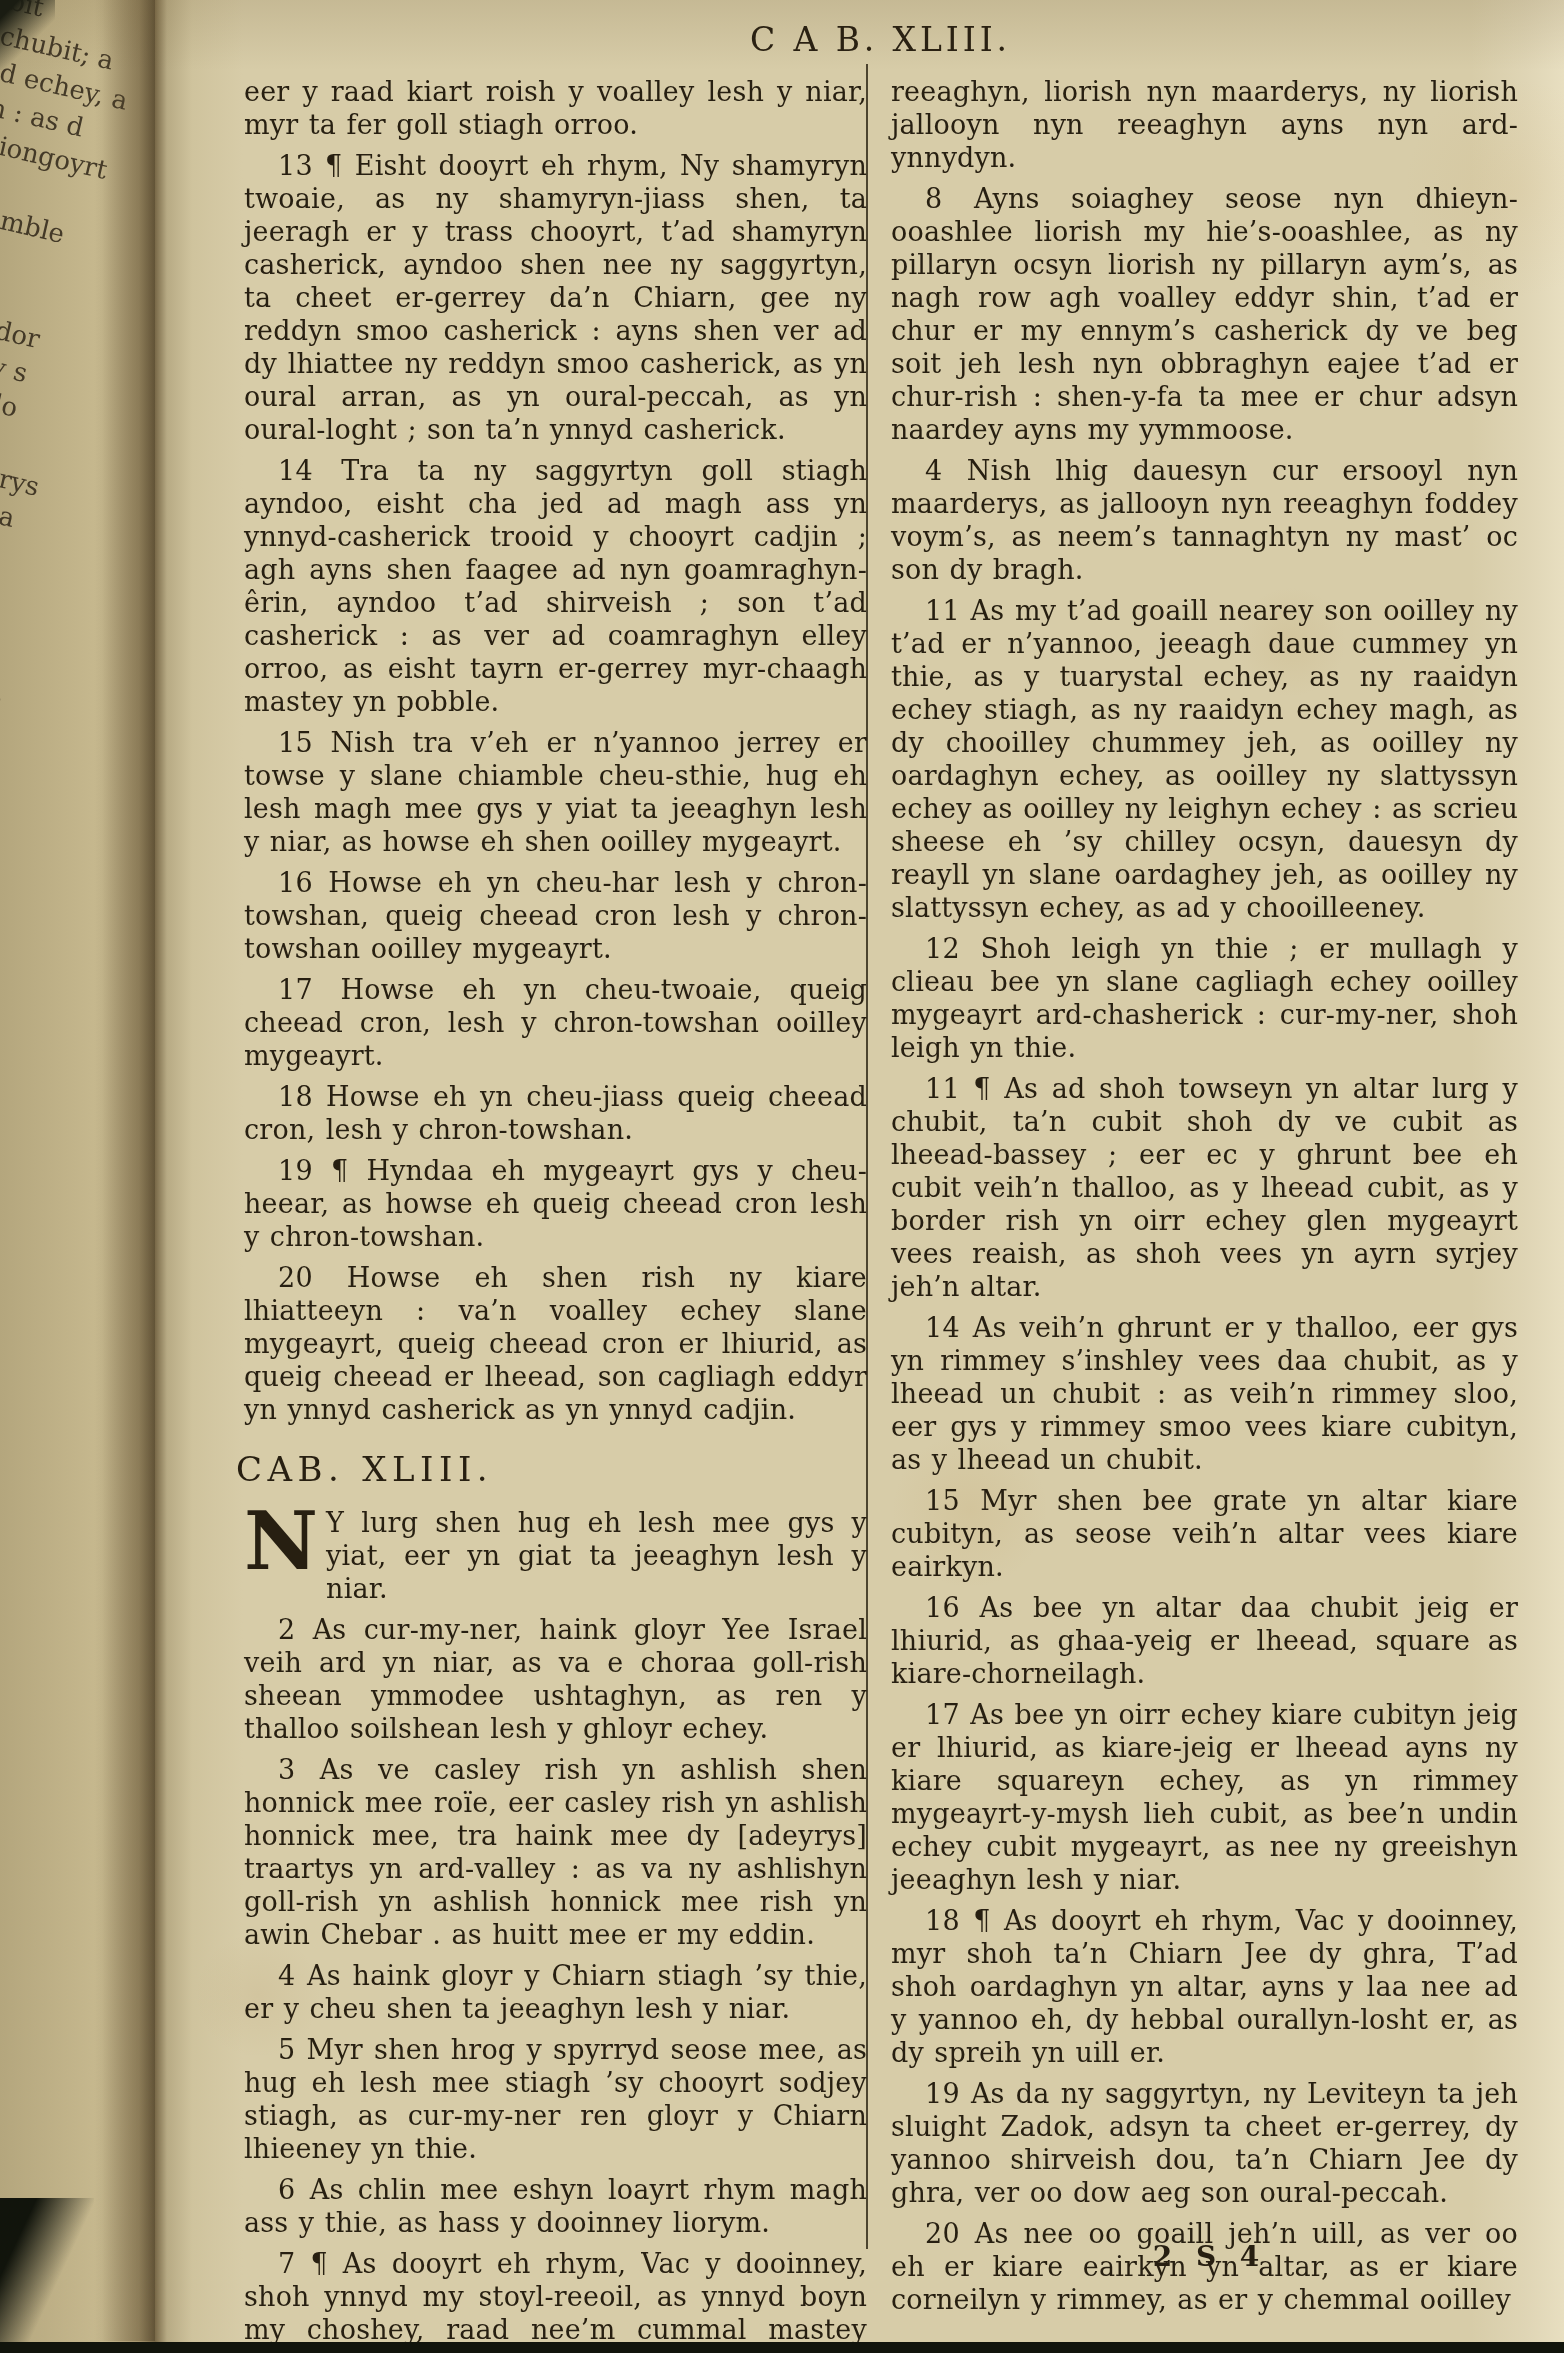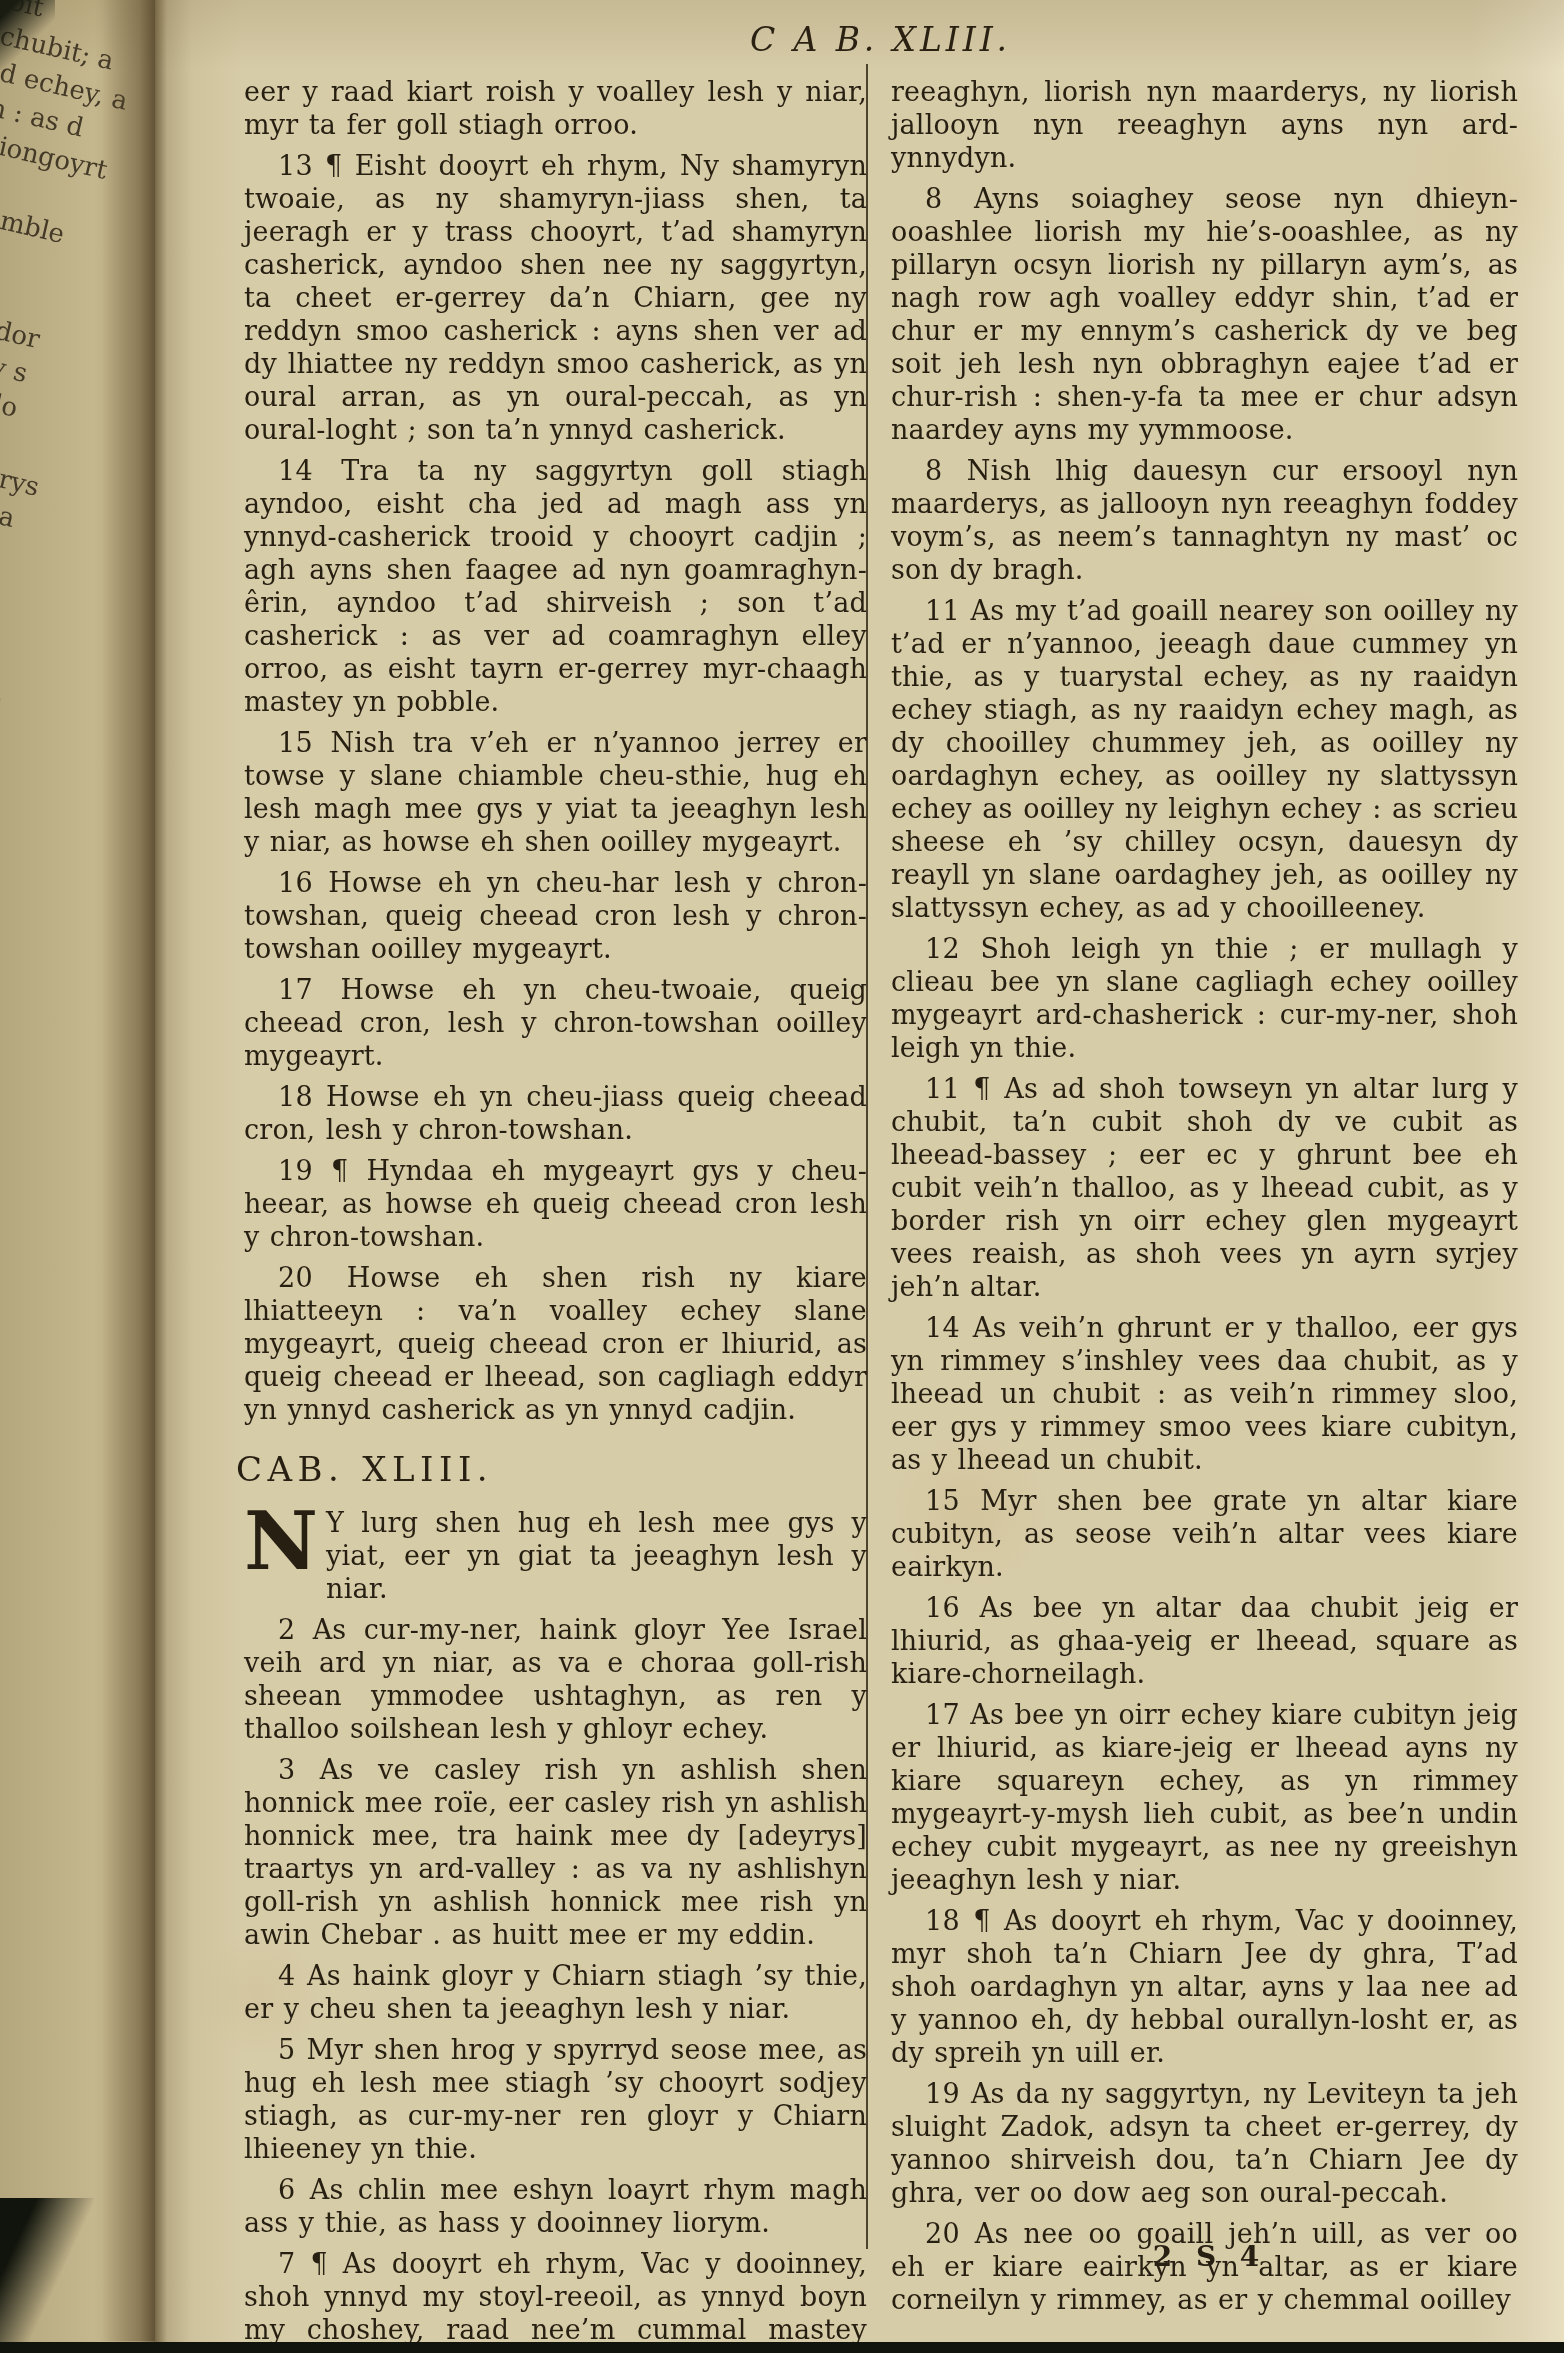--- a/index.html
+++ b/index.html
@@ -30,21 +30,21 @@
   .gutter-inner{position:absolute;left:-149px;top:-55px;width:336px;
     transform:rotate(13deg);transform-origin:0 0;
     font-size:26px;line-height:36px;color:#3a3020;opacity:.92;
     white-space:nowrap;}
   .gutter-line{min-height:36px;}
   .gutter-shade{position:absolute;left:94px;top:0;width:102px;height:100%;
     background:linear-gradient(90deg,rgba(100,85,55,0) 0%,rgba(90,75,45,.35) 45%,
       rgba(60,48,28,.40) 62%,rgba(60,48,28,0) 100%);}
 
   .running-head{position:absolute;left:235px;top:20.3px;width:1291px;
-    text-align:center;font-size:33px;letter-spacing:3.9px;color:#2a2112;font-style:italic;}
+    text-align:center;font-size:33px;letter-spacing:3.9px;color:#2a2112;}
   .colrule{position:absolute;left:866px;top:64px;width:2.3px;height:2185px;
     background:#342b1a;opacity:.85;}
 
   .col{position:absolute;top:67px;font-size:27px;line-height:33px;
     text-align:justify;word-spacing:1.6px;letter-spacing:0.2px;color:#271f11;}
   .col-left{left:236px;width:639px;}
   .col-right{left:883px;width:643px;}
   .para{margin:8px;}
   .verse{text-indent:34px;}
   .cont{text-indent:0;}
@@ -161,21 +161,21 @@
         <p class="para verse">7 ¶ As dooyrt eh rhym, Vac y dooinney, shoh ynnyd my stoyl-reeoil, as ynnyd boyn my choshey, raad nee’m cummal mastey cloan Israel son dy bragh, as cha jean cloan Israel ny-sodjey my ennym’s casherick y vee-ooashlaghey, chamoo ad-hene, ny nyn</p>
       </div>
   </div>
 
   <div class="col col-right">
 
       <p class="para cont">reeaghyn, liorish nyn maarderys, ny liorish jallooyn nyn reeaghyn ayns nyn ard-ynnydyn.</p>
 
       <p class="para verse">8 Ayns soiaghey seose nyn dhieyn-ooashlee liorish my hie’s-ooashlee, as ny pillaryn ocsyn liorish ny pillaryn aym’s, as nagh row agh voalley eddyr shin, t’ad er chur er my ennym’s casherick dy ve beg soit jeh lesh nyn obbraghyn eajee t’ad er chur-rish : shen-y-fa ta mee er chur adsyn naardey ayns my yymmoose.</p>
 
-      <p class="para verse">8 Nish lhig dauesyn cur ersooyl nyn maarderys, as jallooyn nyn reeaghyn foddey voym’s, as neem’s tannaghtyn ny mast’ oc son dy bragh.</p>
+      <p class="para verse">4 Nish lhig dauesyn cur ersooyl nyn maarderys, as jallooyn nyn reeaghyn foddey voym’s, as neem’s tannaghtyn ny mast’ oc son dy bragh.</p>
 
 
       <p class="para verse">11 As my t’ad goaill nearey son ooilley ny t’ad er n’yannoo, jeeagh daue cummey yn thie, as y tuarystal echey, as ny raaidyn echey stiagh, as ny raaidyn echey magh, as dy chooilley chummey jeh, as ooilley ny oardaghyn echey, as ooilley ny slattyssyn echey as ooilley ny leighyn echey : as scrieu sheese eh ’sy chilley ocsyn, dauesyn dy reayll yn slane oardaghey jeh, as ooilley ny slattyssyn echey, as ad y chooilleeney.</p>
 
       <p class="para verse">12 Shoh leigh yn thie ; er mullagh y clieau bee yn slane cagliagh echey ooilley mygeayrt ard-chasherick : cur-my-ner, shoh leigh yn thie.</p>
 
       <p class="para verse">11 ¶ As ad shoh towseyn yn altar lurg y chubit, ta’n cubit shoh dy ve cubit as lheead-bassey ; eer ec y ghrunt bee eh cubit veih’n thalloo, as y lheead cubit, as y border rish yn oirr echey glen mygeayrt vees reaish, as shoh vees yn ayrn syrjey jeh’n altar.</p>
 
       <p class="para verse">14 As veih’n ghrunt er y thalloo, eer gys yn rimmey s’inshley vees daa chubit, as y lheead un chubit : as veih’n rimmey sloo, eer gys y rimmey smoo vees kiare cubityn, as y lheead un chubit.</p>
 

